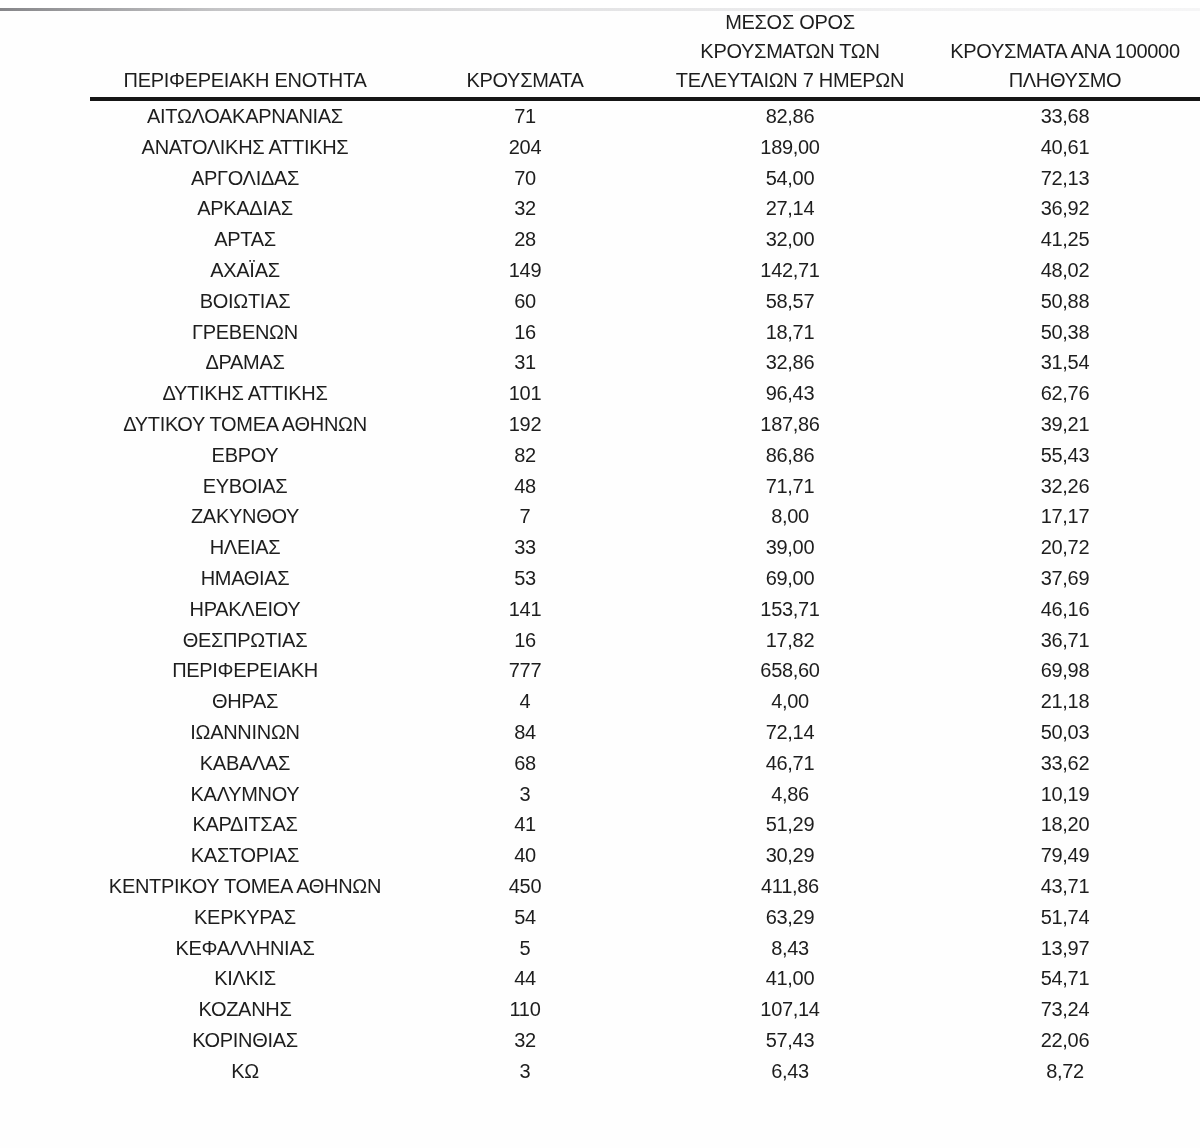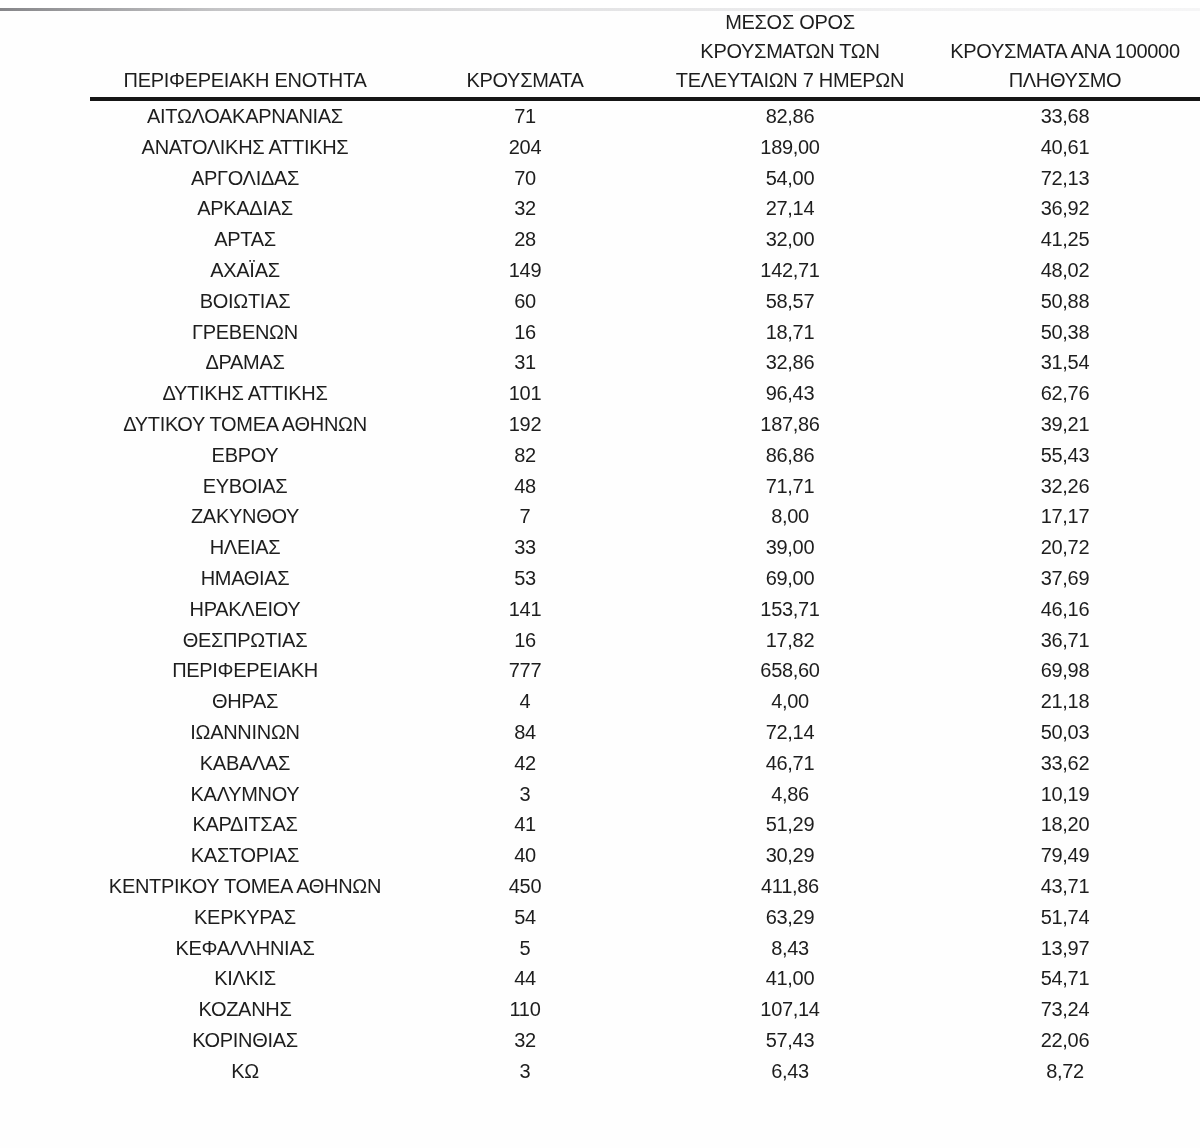--- a/index.html
+++ b/index.html
@@ -233,21 +233,21 @@
 
   <tr>
     <td>ΙΩΑΝΝΙΝΩΝ</td>
     <td>84</td>
     <td>72,14</td>
     <td>50,03</td>
   </tr>
 
   <tr>
     <td>ΚΑΒΑΛΑΣ</td>
-    <td>42</td>
+    <td>68</td>
     <td>46,71</td>
     <td>33,62</td>
   </tr>
 
   <tr>
     <td>ΚΑΛΥΜΝΟΥ</td>
     <td>3</td>
     <td>4,86</td>
     <td>10,19</td>
   </tr>

